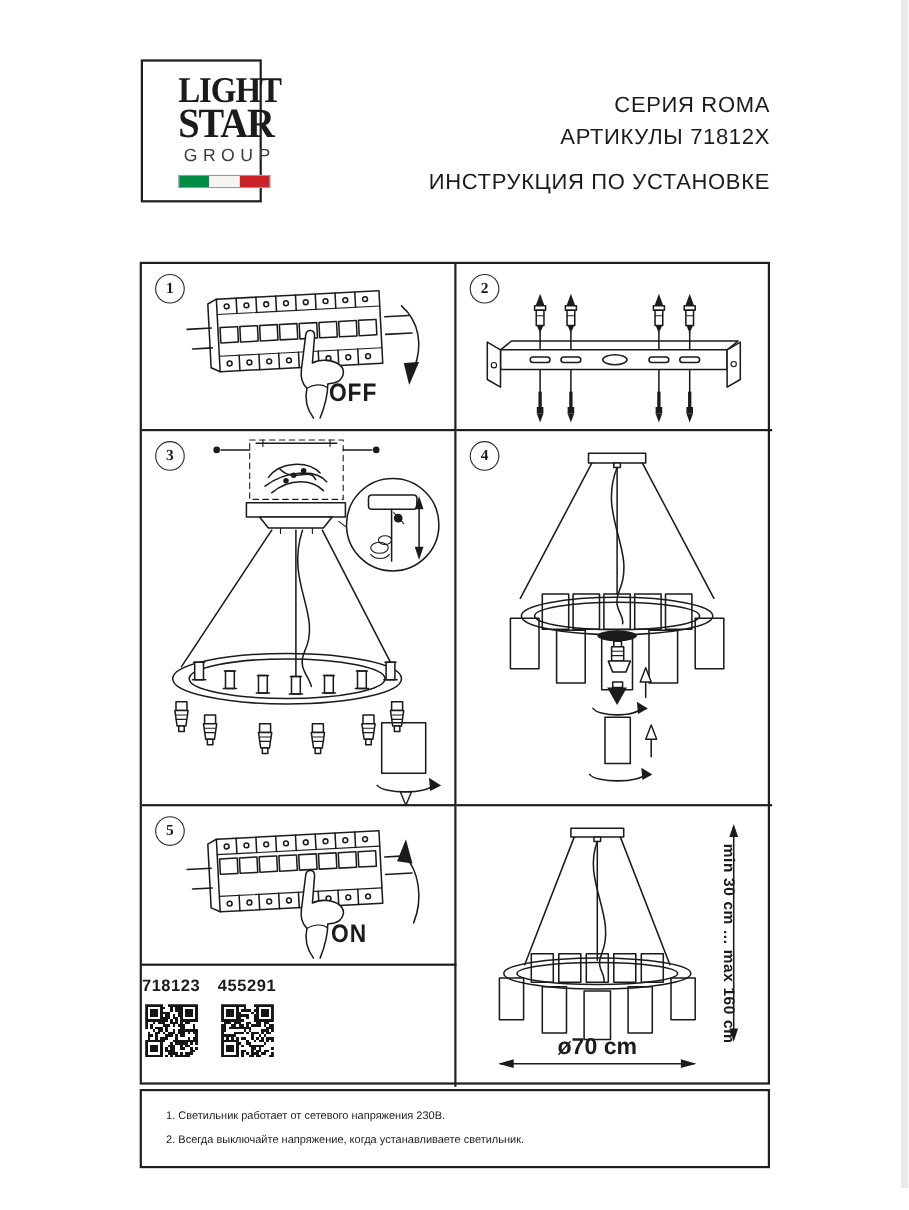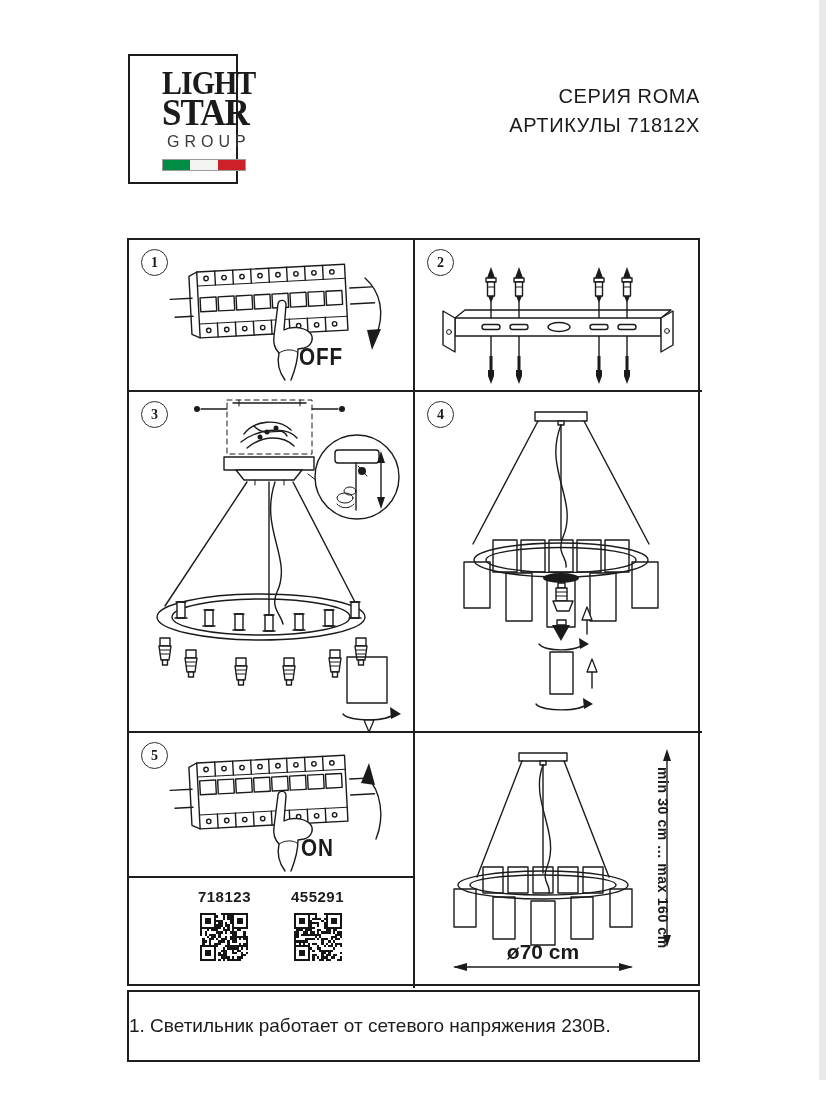--- a/index.html
+++ b/index.html
@@ -37,36 +37,36 @@
   .art path,.art line,.art rect,.art ellipse,.art circle,.art polyline
      {stroke:#1b1b1b;stroke-width:1.4;fill:none;stroke-linecap:round;stroke-linejoin:round;}
   .art polygon{fill:#1b1b1b;stroke:none;}
   .art .fl{fill:#1b1b1b;stroke:none;}
   .art .wh{fill:#ffffff;}
   .art .hollow{fill:#ffffff;stroke:#1b1b1b;stroke-width:1.3;}
   .art .thin{stroke-width:1;}
   .art .dash{stroke-dasharray:5 4;}
 
   
-  .qr-row{position:absolute;left:0;top:10px;width:100%;display:flex;justify-content:center;gap:40px;}
+  .qr-row{position:absolute;left:0;top:10px;width:100%;display:flex;justify-content:flex-start;gap:16px;}
   .qr-item{display:flex;flex-direction:column;align-items:center;}
   .qr-label{font-size:15px;font-weight:bold;letter-spacing:.5px;margin-bottom:8px;}
   .qr{width:48px;height:48px;}
   .qr svg{width:48px;height:48px;shape-rendering:crispEdges;}
 
   
   .dim-height{position:absolute;left:240px;top:34px;writing-mode:vertical-rl;
               font-size:14px;font-weight:bold;letter-spacing:.6px;white-space:nowrap;}
   .dim-diameter{position:absolute;left:70px;top:207px;width:116px;text-align:center;
                 font-size:21px;font-weight:bold;}
 
   
   .notes{position:absolute;left:127px;top:990px;width:573px;height:72px;
          border:2px solid #1f1f1f;box-sizing:border-box;display:flex;flex-direction:column;
-         justify-content:center;gap:2px;font-size:19px;line-height:20px;}
+         justify-content:center;padding-left:22px;gap:2px;font-size:10px;line-height:20px;}
 </style>
 </head>
 <body>
 
 <div class="page">
   <div class="scan-edge"></div>
 
   <div class="logo-box">
     <div class="logo-light">LIGHT</div>
     <div class="logo-star">STAR</div>
@@ -74,20 +74,21 @@
     <div class="logo-flag">
       <span style="background: rgb(0, 140, 69);"></span>
       <span style="background: rgb(244, 245, 240);"></span>
       <span style="background: rgb(205, 33, 42);"></span>
     </div>
   </div>
 
   <div class="header-text">
     <div class="hdr-series">СЕРИЯ ROMA</div>
     <div class="hdr-series">АРТИКУЛЫ 71812X</div>
+    <div class="hdr-title">ИНСТРУКЦИЯ ПО УСТАНОВКЕ</div>
   </div>
 
   <div class="grid">
 
     <div class="cell b-r b-b" style="left:0;top:0;width:286px;height:152px;">
       <div class="badge">1</div>
       <svg class="art" style="left:40px;top:14px;" width="230" height="132" viewBox="0 0 230 132">
         <g transform="rotate(-3 105 60)">
           <line x1="2" y1="40" x2="24" y2="40"></line>
             <line x1="6" y1="58" x2="24" y2="58"></line>
@@ -1061,14 +1062,15 @@
           <polygon points="204,230 218,234 204,238"></polygon>
         </g>
       </svg>
       <div class="dim-height">min 30 cm ... max 160 cm</div>
       <div class="dim-diameter">ø70 cm</div>
     </div>
   </div>
 
   <div class="notes">
     <div>1. Светильник работает от сетевого напряжения 230В.</div>
+    <div>2. Всегда выключайте напряжение, когда устанавливаете светильник.</div>
   </div>
 </div>
 
 </body></html>

